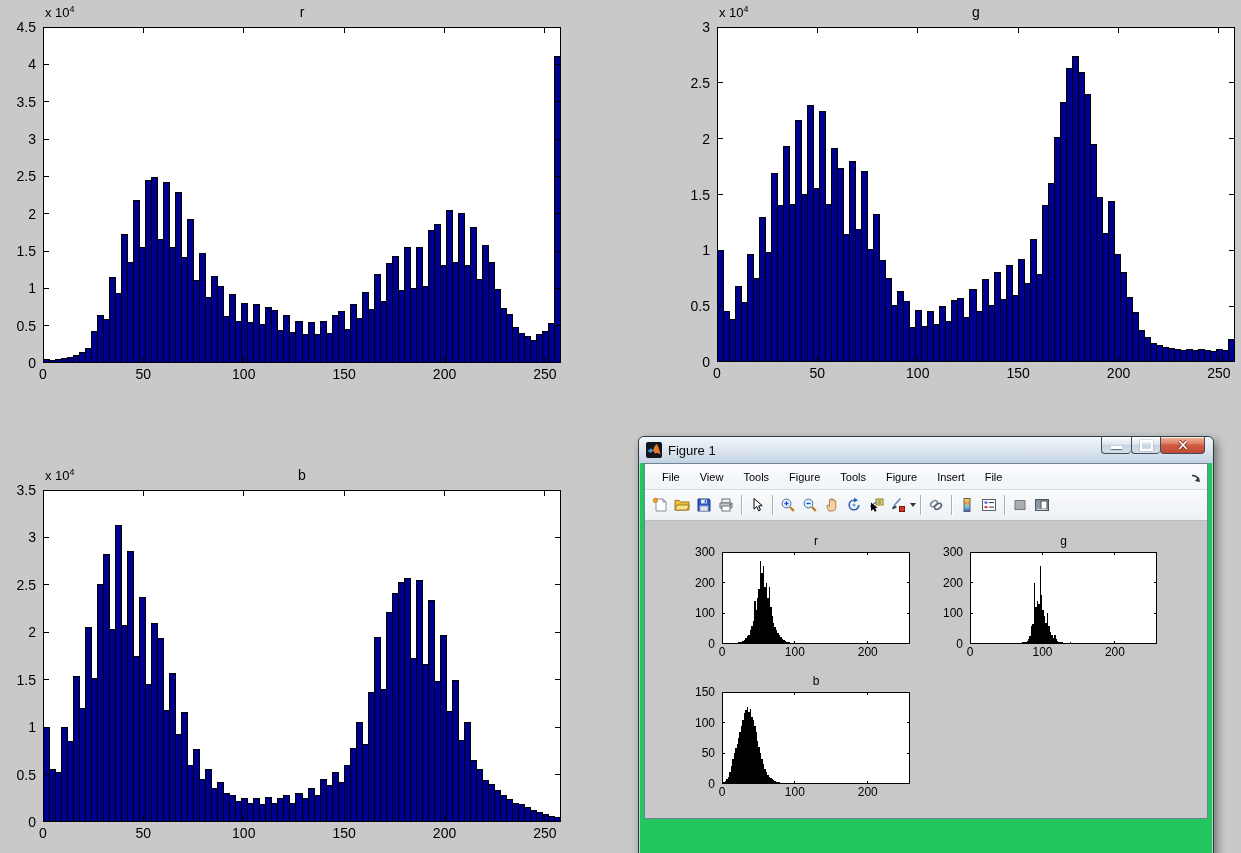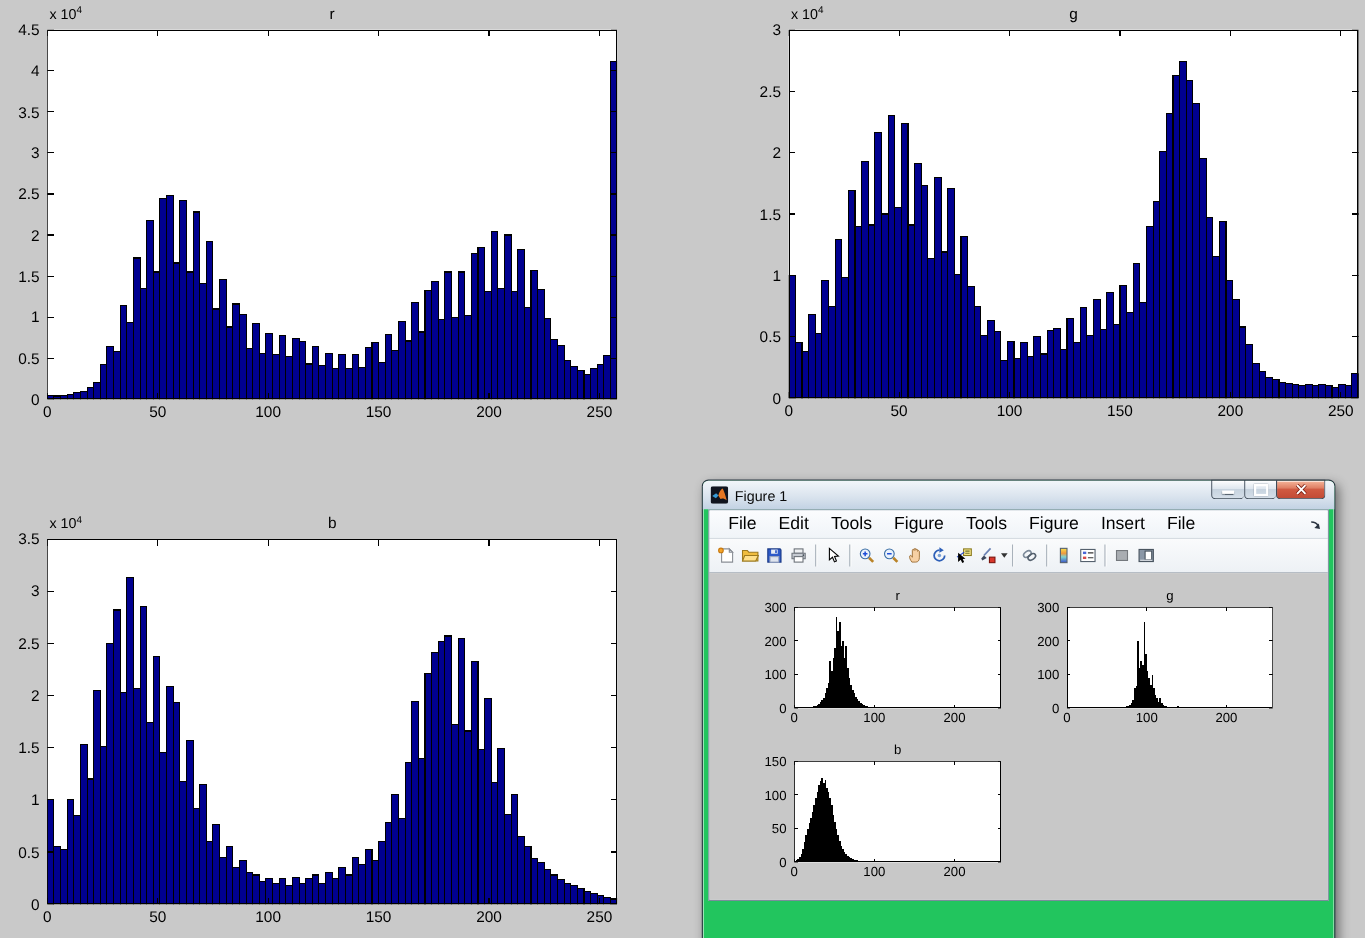--- a/index.html
+++ b/index.html
@@ -22,21 +22,21 @@
           background:linear-gradient(#fdfdfe,#dfe7ef 45%,#c7d3df 50%,#d5dfe9);box-shadow:inset 0 1px 0 rgba(255,255,255,.8);}
   .capbtn.min{width:30px;border-right:none;}
   .capbtn.max{width:29px;border-right:none;}
   .capbtn.close{width:45px;background:linear-gradient(#f6b79c,#e08166 40%,#d05a42 50%,#c24b36);}
   .glyph-min{width:11px;height:3px;background:#fff;box-shadow:0 1px 1px #5a6672;margin-top:4px;}
   .glyph-max{width:9px;height:7px;border:2px solid #fff;box-shadow:0 0 1px #5a6672;}
   .winbody{margin:0 5px 5px;height:356px;box-sizing:border-box;border:1px solid #6f8193;
            background:#f5f8fb;display:flex;flex-direction:column;}
   .menubar{height:25px;display:flex;align-items:center;padding-left:8px;gap:2px;
            background:linear-gradient(#fbfcfe,#f0f4f8);border-bottom:1px solid #d6dce2;position:relative;}
-  .menu-item{font-size:16px;padding:3px 9px;cursor:default;text-align:center;}
+  .menu-item{font-size:11px;padding:3px 9px;cursor:default;text-align:center;}
   .dock-arrow{position:absolute;right:5px;top:6px;}
   .toolbar{height:30px;display:flex;align-items:center;padding-left:4px;
            background:linear-gradient(#fafbfc,#edf1f5);border-bottom:1px solid #b6bdc5;}
   .tbi{width:22px;height:22px;display:flex;align-items:center;justify-content:center;border-radius:2px;}
   .tbsep{width:1px;height:20px;background:#a9b2bb;box-shadow:1px 0 0 #fff;margin:0 4px;}
   .dd{width:0;height:0;border-left:3px solid transparent;border-right:3px solid transparent;
       border-top:4px solid #333;margin-left:1px;}
   .canvas{flex:1;position:relative;background:#c8c8c8;}
   .canvas .tick-label{font-size:12px;}
   .canvas .plot-title{font-size:12px;}
@@ -67,21 +67,21 @@
           <svg width="12" height="10" viewBox="0 0 12 10">
             <path d="M2.2 1 L9.8 9 M9.8 1 L2.2 9" stroke="#7a1f12" stroke-width="3.2" fill="none"></path>
             <path d="M2.2 1 L9.8 9 M9.8 1 L2.2 9" stroke="#ffffff" stroke-width="1.8" fill="none"></path>
           </svg>
         </div>
       </div>
     </div>
     <div class="winbody">
       <div class="menubar">
         <span class="menu-item">File</span>
-          <span class="menu-item">Edit</span>
+          <span class="menu-item">View</span>
           <span class="menu-item">Tools</span>
           <span class="menu-item">Figure</span>
           <span class="menu-item">Tools</span>
           <span class="menu-item">Figure</span>
           <span class="menu-item">Insert</span>
           <span class="menu-item">File</span>
           <span class="dock-arrow">
           <svg width="12" height="12" viewBox="0 0 12 12">
             <path d="M2 3.5 Q6.5 3.5 8.2 6.8" fill="none" stroke="#2a3340" stroke-width="1.4"></path>
             <path d="M10 10 L4.9 8.9 L8.9 4.9 Z" fill="#2a3340"></path>

